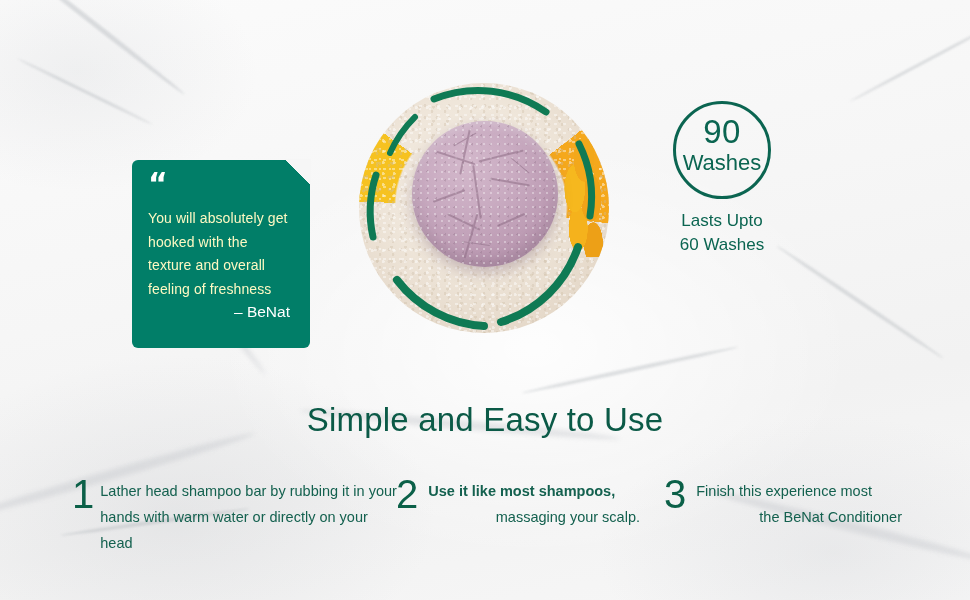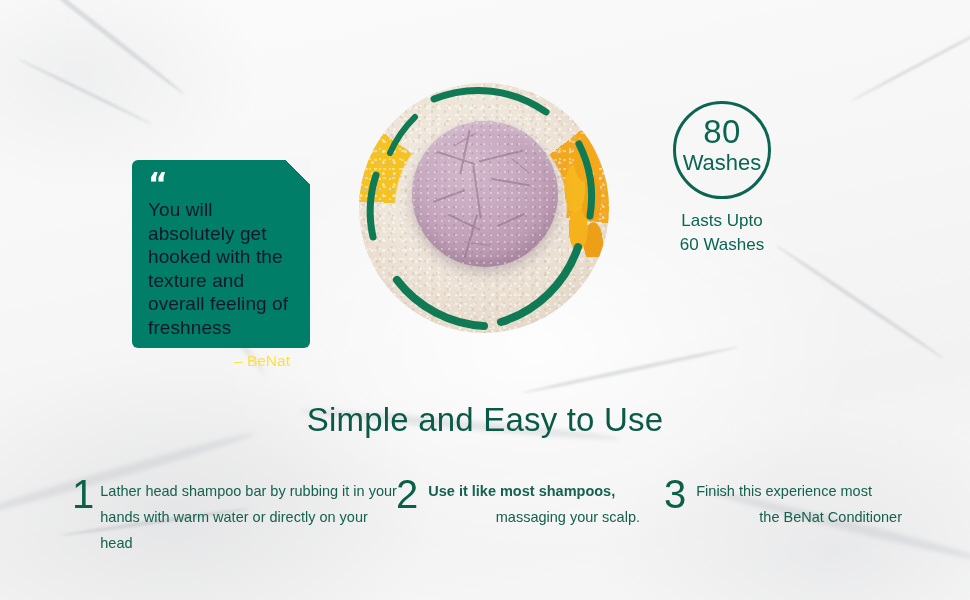--- a/index.html
+++ b/index.html
@@ -33,26 +33,26 @@
   #quote-card .notch{
     position:absolute;right:-1px;top:-1px;width:26px;height:26px;
     background:
       linear-gradient(to bottom left, #f6f6f6 0 50%, rgba(0,0,0,0) 50% 100%);
   }
   #quote-mark{
     color:#ffffff;font-size:30px;line-height:20px;font-weight:700;
     letter-spacing:-1px;font-family:"DejaVu Sans",sans-serif;height:24px;
   }
   #quote-text{
-    color:#0f172a;font-size:19px;line-height:23.5px;margin-top:0;
+    color:#fef9c3;font-size:14px;line-height:23.5px;margin-top:9px;
     letter-spacing:.1px;
   }
   #quote-author{
-    color:#fde047;font-size:15.5px;line-height:22px;text-align:right;
-    margin-top:11px;padding-right:4px;
+    color:#ffffff;font-size:15.5px;line-height:22px;text-align:right;
+    padding-right:4px;
   }
 
   
   #product{
     position:absolute;left:359px;top:83px;width:250px;height:250px;
   }
   #product-disc{
     position:absolute;inset:0;border-radius:50%;overflow:hidden;
     background:
       radial-gradient(circle at 44% 40%, #f3ece3 0%, #efe6da 40%, #e6dacb 72%, #ded0bd 100%);
@@ -212,21 +212,21 @@
         <path d="M 225 170 A 118 118 0 0 1 148 245" stroke-width="8"></path>
         <path d="M 131 249 A 118 118 0 0 1 44 203" stroke-width="8"></path>
         <path d="M 20 160 A 118 118 0 0 1 23 98" stroke-width="7"></path>
         <path d="M 37 76 A 118 118 0 0 1 62 40" stroke-width="6"></path>
       </g>
     </svg>
   </div>
 
   <div id="badge">
     <div id="badge-circle"></div>
-    <div id="badge-number">80</div>
+    <div id="badge-number">90</div>
     <div id="badge-unit">Washes</div>
   </div>
   <div id="badge-caption">
     <div>Lasts Upto</div>
     <div>60 Washes</div>
   </div>
 
   <div id="section-heading">Simple and Easy to Use</div>
 
   <div class="step" id="step-1">

